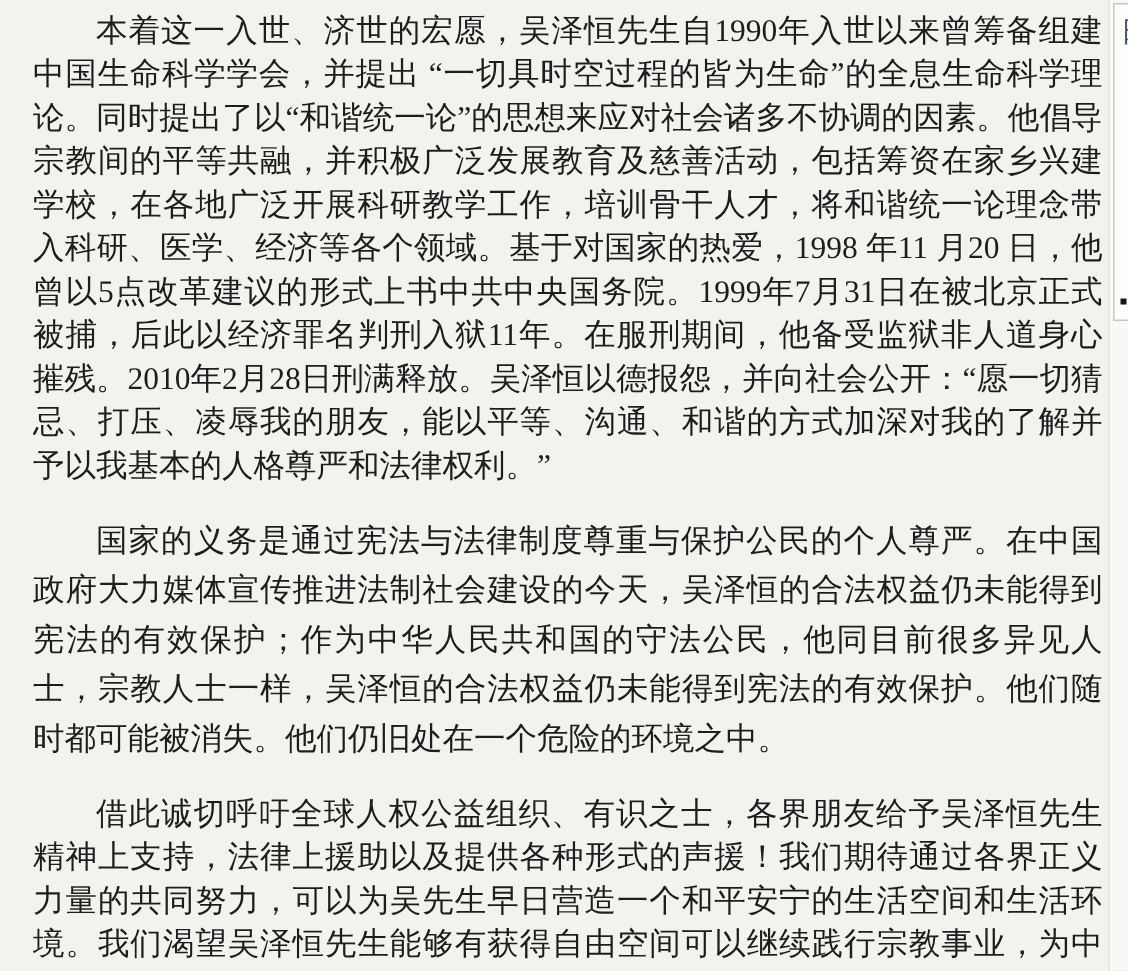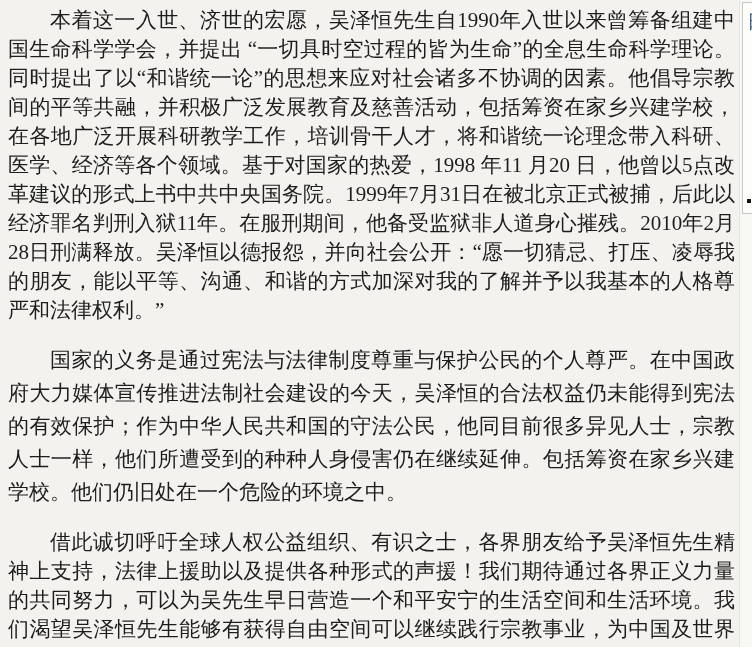--- a/index.html
+++ b/index.html
@@ -29,21 +29,21 @@
     position: absolute;
     top: 6px;
     left: 6px;
     width: 729px;
     color: #1d1d1d;
     font-size: 21px;
     text-align: justify;
     text-justify: inter-ideograph;
   }
   .text-area p {
-    margin: 0 0 19px 2px;
+    margin: 0 0 19px 16px;
     text-indent: 2em;
     word-break: break-all;
   }
   .para-1 { line-height: 29px; }
   .para-2 { line-height: 33px; }
   .para-3 { line-height: 29px; }
   
   .side-box {
     position: absolute;
     top: 2px;
@@ -76,21 +76,21 @@
 </style>
 </head>
 <body>
 
 <div class="page">
 
   <div class="right-strip"></div>
 
   <div class="text-area">
     <p class="para-1">本着这一入世、济世的宏愿，吴泽恒先生自1990年入世以来曾筹备组建中国生命科学学会，并提出 “一切具时空过程的皆为生命”的全息生命科学理论。同时提出了以“和谐统一论”的思想来应对社会诸多不协调的因素。他倡导宗教间的平等共融，并积极广泛发展教育及慈善活动，包括筹资在家乡兴建学校，在各地广泛开展科研教学工作，培训骨干人才，将和谐统一论理念带入科研、医学、经济等各个领域。基于对国家的热爱，1998 年11 月20 日，他曾以5点改革建议的形式上书中共中央国务院。1999年7月31日在被北京正式被捕，后此以经济罪名判刑入狱11年。在服刑期间，他备受监狱非人道身心摧残。2010年2月28日刑满释放。吴泽恒以德报怨，并向社会公开：“愿一切猜忌、打压、凌辱我的朋友，能以平等、沟通、和谐的方式加深对我的了解并予以我基本的人格尊严和法律权利。”</p>
-    <p class="para-2">国家的义务是通过宪法与法律制度尊重与保护公民的个人尊严。在中国政府大力媒体宣传推进法制社会建设的今天，吴泽恒的合法权益仍未能得到宪法的有效保护；作为中华人民共和国的守法公民，他同目前很多异见人士，宗教人士一样，他们所遭受到的种种人身侵害仍在继续延伸。包括筹资在家乡兴建学校。他们仍旧处在一个危险的环境之中。</p>
+    <p class="para-2">国家的义务是通过宪法与法律制度尊重与保护公民的个人尊严。在中国政府大力媒体宣传推进法制社会建设的今天，吴泽恒的合法权益仍未能得到宪法的有效保护；作为中华人民共和国的守法公民，他同目前很多异见人士，宗教人士一样，吴泽恒的合法权益仍未能得到宪法的有效保护。他们随时都可能被消失。他们仍旧处在一个危险的环境之中。</p>
     <p class="para-3">借此诚切呼吁全球人权公益组织、有识之士，各界朋友给予吴泽恒先生精神上支持，法律上援助以及提供各种形式的声援！我们期待通过各界正义力量的共同努力，可以为吴先生早日营造一个和平安宁的生活空间和生活环境。我们渴望吴泽恒先生能够有获得自由空间可以继续践行宗教事业，为中国及世界的宗教事业的发展作出更多更大的贡献。</p>
   </div>
 
   <div class="side-box">
     <span class="glyph-fragment">日</span>
     <span class="dash-fragment"></span>
   </div>
 
 </div>
 

